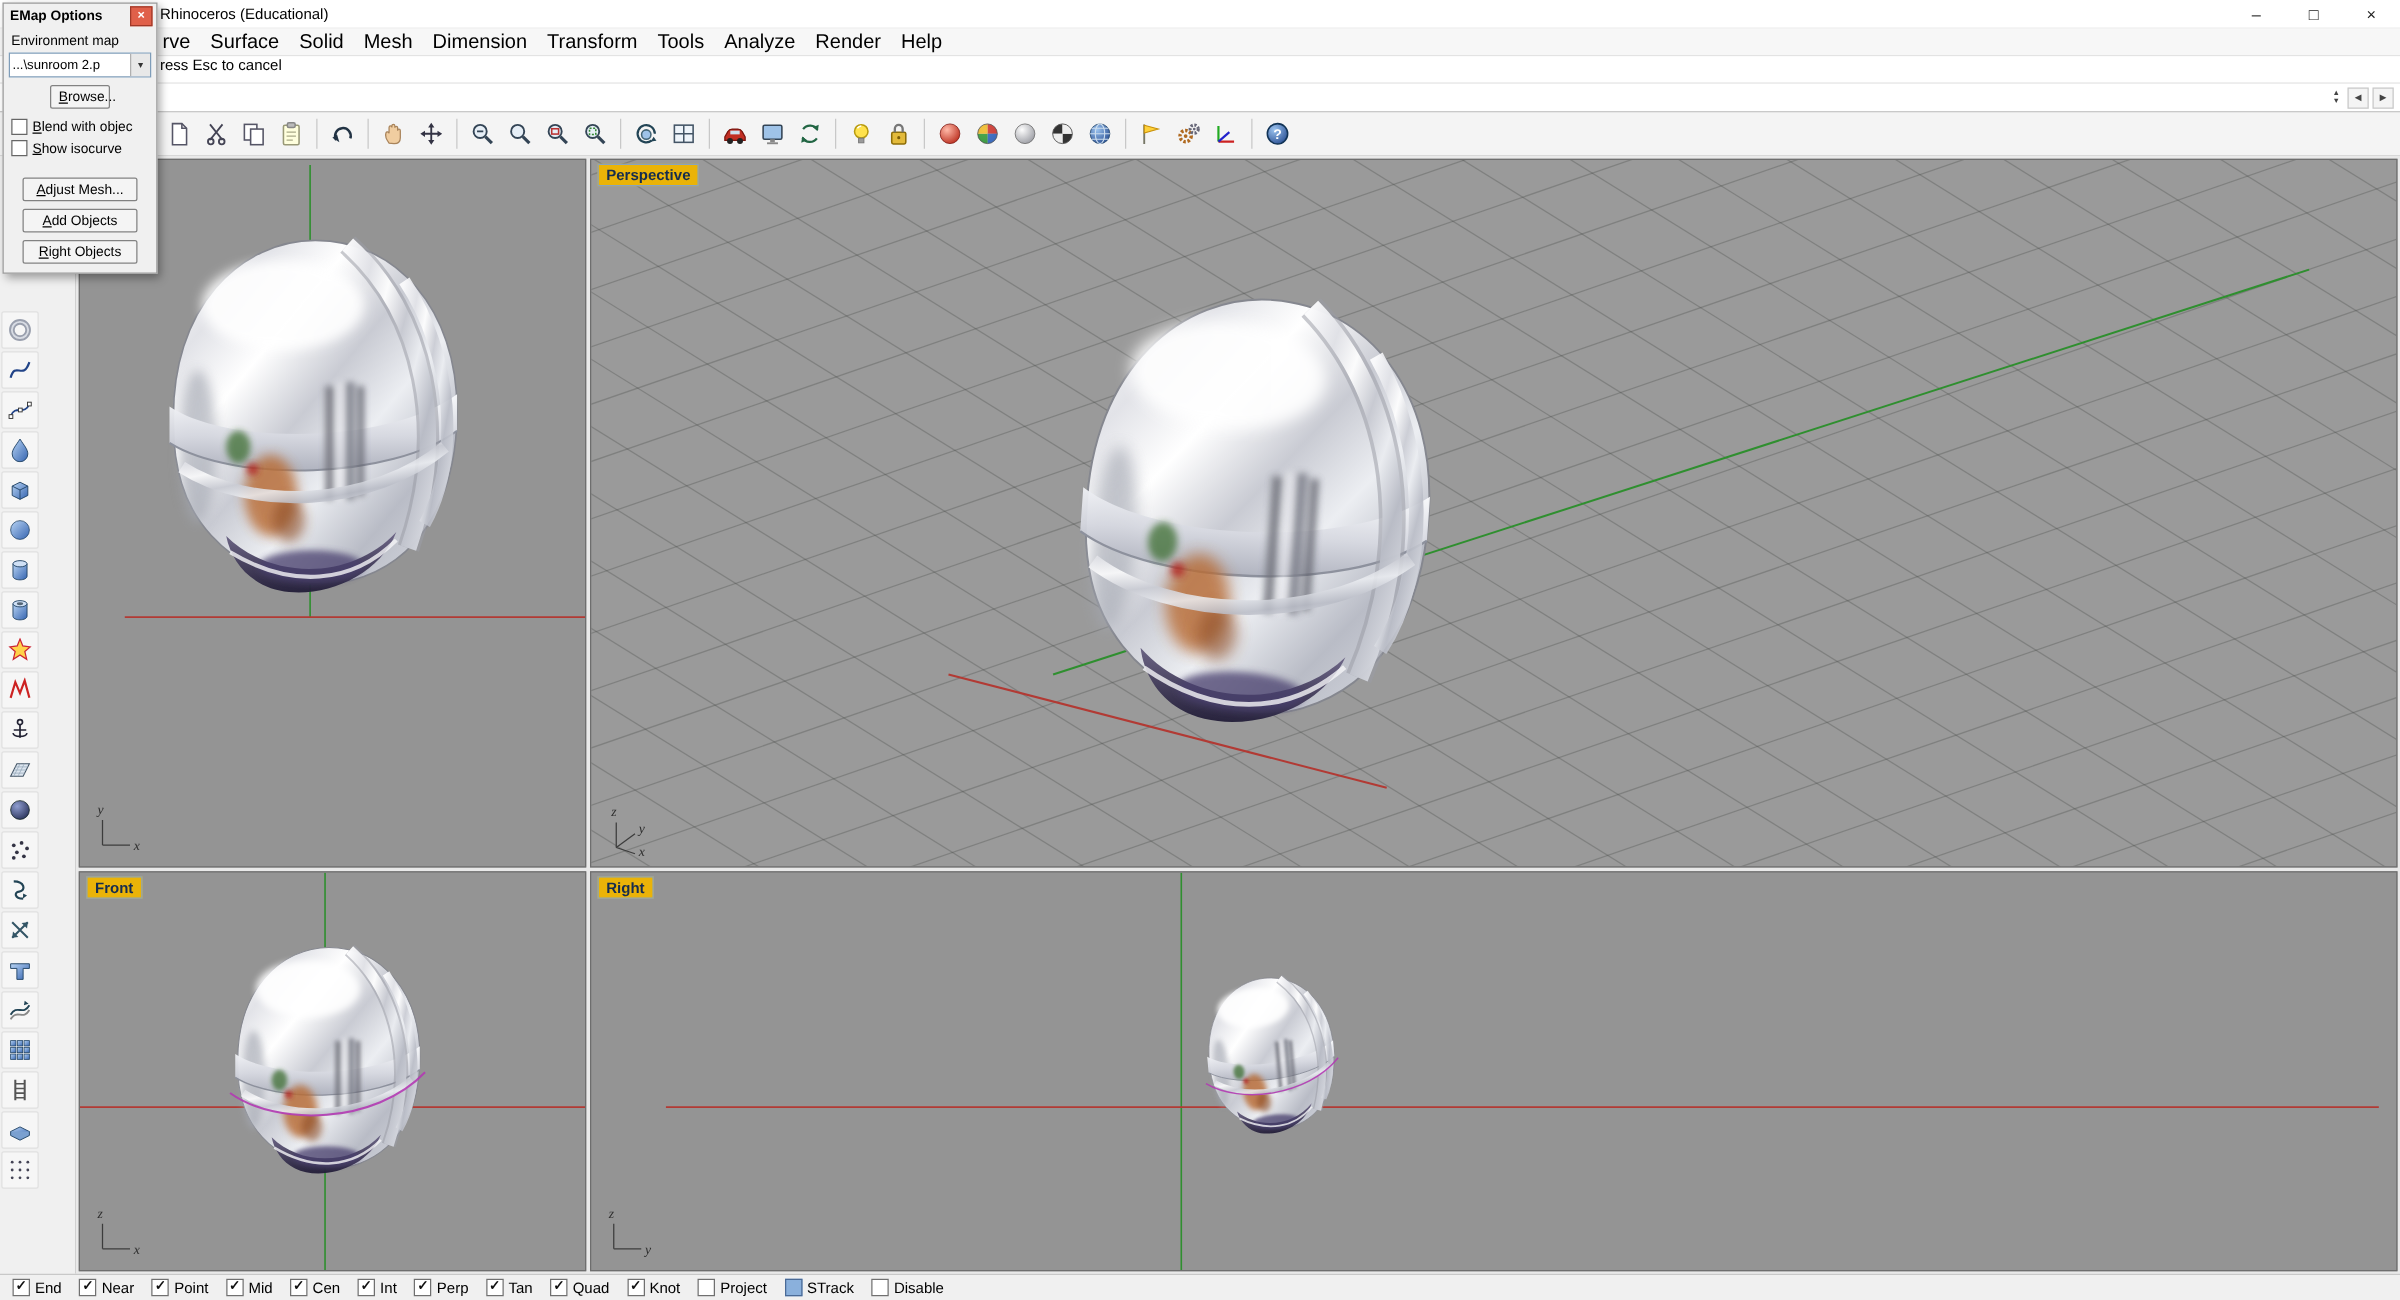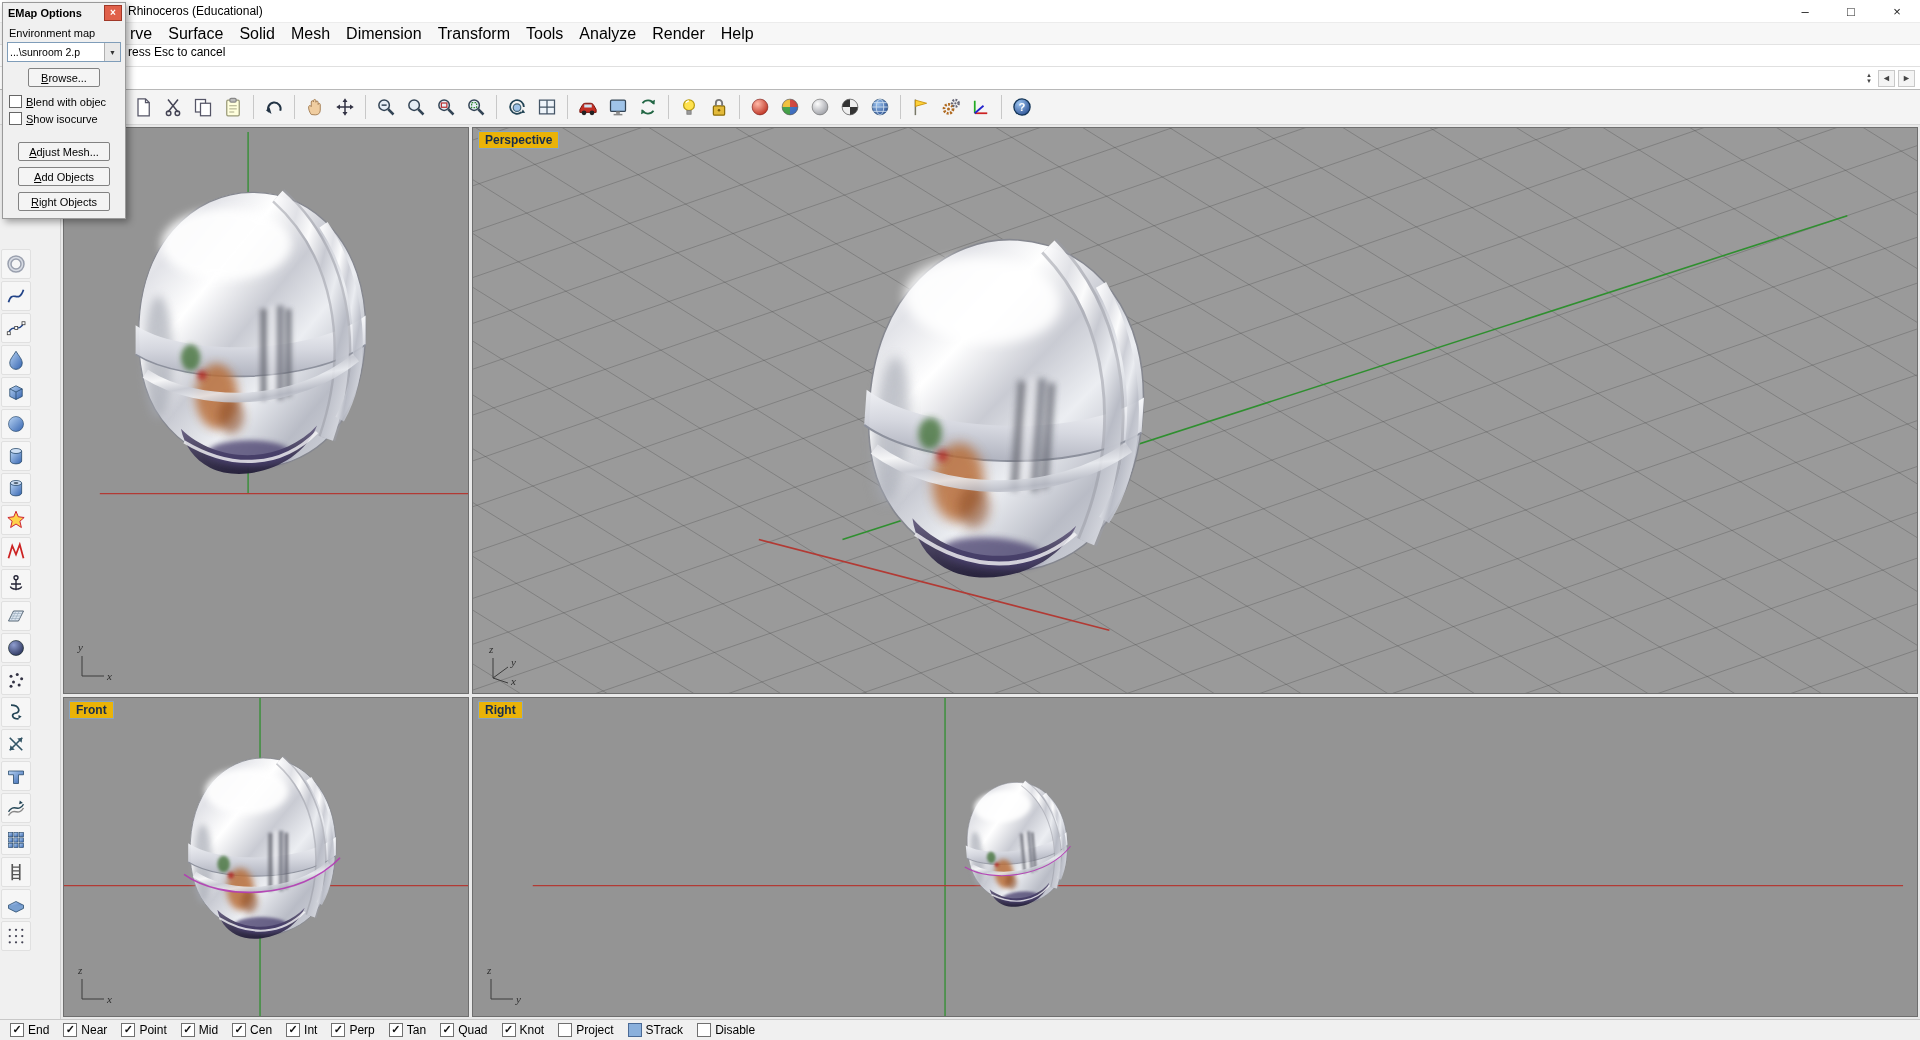--- a/index.html
+++ b/index.html
@@ -72,21 +72,21 @@
               display:flex;align-items:center;justify-content:center;font-size:10px;line-height:1;}
   .emap-body{padding:3px 4px 7px;}
   .emap-label{margin:2px 0 3px 2px;}
   .emap-select{display:flex;height:18px;border:1px solid #7f9db9;background:#fff;align-items:center;}
   .emap-select-text{flex:1;padding-left:2px;font-size:10.5px;white-space:nowrap;overflow:hidden;}
   .emap-select-arrow{width:15px;height:100%;background:#e8e8e8;border-left:1px solid #b0b0b0;font-size:7px;
                      display:flex;align-items:center;justify-content:center;color:#333;}
   .emap-btn{display:block;margin:6px auto 0;width:92px;height:19px;background:#f4f4f4;border:1px solid #828282;
             border-radius:2px;font:11px "Liberation Sans",sans-serif;cursor:default;}
   .emap-btn::first-letter{text-decoration:underline;}
-  .emap-btn.browse{width:72px;margin-bottom:8px;}
+  .emap-btn.browse{width:48px;margin-bottom:8px;}
   .emap-btn.gap{margin-top:17px;}
   .emap-check{display:flex;align-items:center;margin:4px 0 0 2px;gap:4px;}
   .cbox{width:11px;height:11px;border:1px solid #666;background:#fff;flex:0 0 auto;}
   .clbl{display:inline-block;}
   .clbl::first-letter{text-decoration:underline;}
 </style>
 </head>
 <body>
 
 <svg style="position:absolute;width:0;height:0;overflow:hidden" aria-hidden="true">

